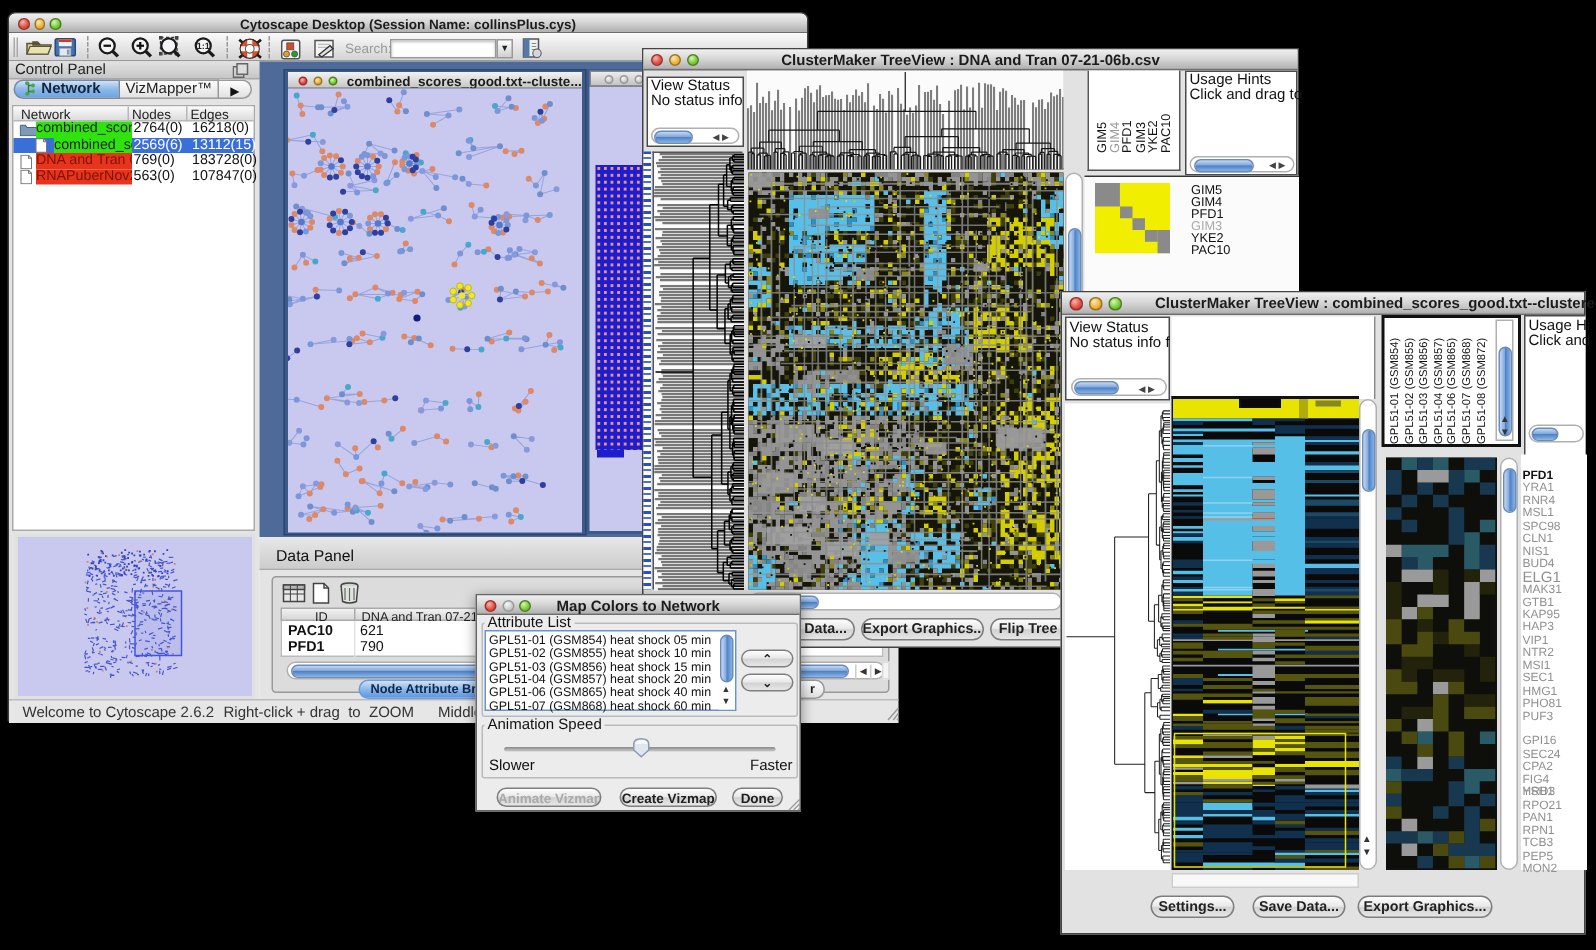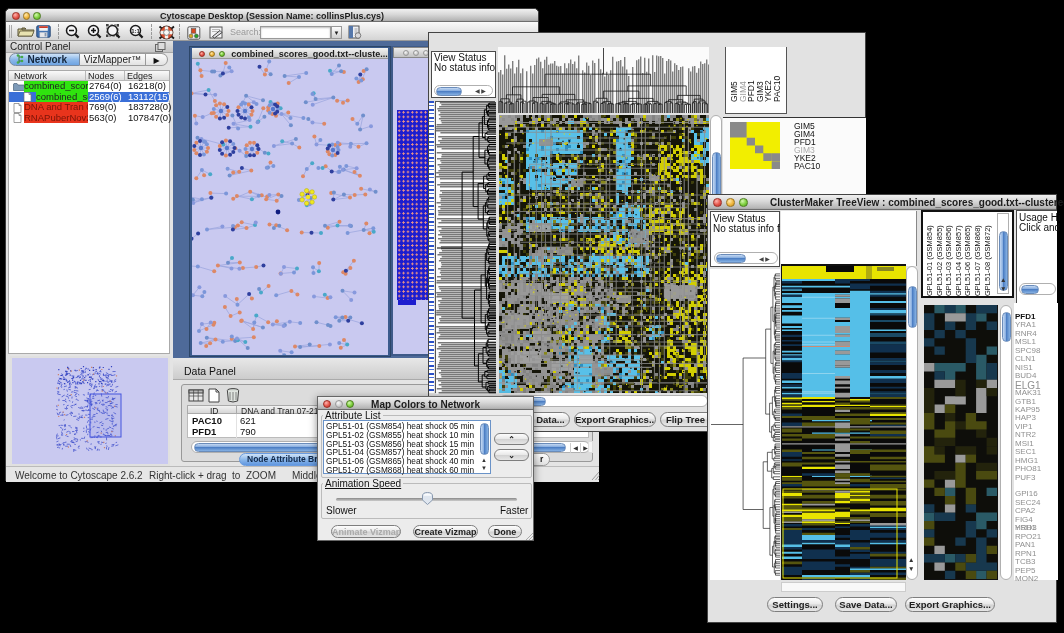--- a/index.html
+++ b/index.html
@@ -667,20 +667,26 @@
     <div class="abs" style="left:0;top:457px;width:593px;height:16px;background:#e6e6e6;border-top:1px solid #bbb;font-size:10px;color:#333;">
       <span class="abs" style="left:9px;top:3px;">Welcome to Cytoscape 2.6.2</span>
       <span class="abs" style="left:143px;top:3px;">Right-click + drag&nbsp; to&nbsp; ZOOM</span>
       <span class="abs" style="left:286px;top:3px;">Middle-click + drag&nbsp; to&nbsp; PAN</span>
       <svg class="abs" style="left:585px;top:4px" width="9" height="10">
         <path d="M8 1 L1 9 M8 4.5 L4.5 9 M8 8 L7 9" stroke="#999" stroke-width="1"></path>
       </svg>
     </div>
   </div>
 <div class="abs" style="left:428px;top:32px;width:438px;height:400px;background:#e2e2e2;border:1px solid #444;">
+    <div class="titlebar abs" style="left:0;top:0;width:100%;height:14px;">
+      <div class="tl red" style="left:5px;top:3px;width:8px;height:8px;"></div>
+      <div class="tl yel" style="left:17px;top:3px;width:8px;height:8px;"></div>
+      <div class="tl grn" style="left:29px;top:3px;width:8px;height:8px;"></div>
+      <div class="wtitle" style="top:2px;font-size:10px;">ClusterMaker TreeView : DNA and Tran 07-21-06b.csv</div>
+    </div>
     <div class="panel" style="left:2px;top:18px;width:65px;height:47px;">
       <div class="ptext" style="left:2px;top:1px;">View Status</div>
       <div class="ptext" style="left:2px;top:11px;">No status info f</div>
       <div class="hsb" style="left:2px;top:33px;width:59px;height:11px;">
         <div class="th" style="left:1px;width:26px;"></div>
         <div class="abs" style="left:40px;top:1px;font-size:6px;color:#444;">◀ ▶</div>
       </div>
     </div>
     <div class="abs" style="left:0;top:68px;width:5px;height:292px;background:repeating-linear-gradient(180deg,#2a50c8 0 2px,#fff 2px 4px,#4a70d8 4px 5px,#fff 5px 8px);"></div>
     <div class="abs" style="left:6px;top:68px;width:60px;height:292px;border:1px solid #555;border-width:1px 0 0 1px;">
@@ -729,20 +735,28 @@
     <div class="hsb" style="left:70px;top:362px;width:209px;height:12px;border-radius:6px;">
       <div class="th" style="left:2px;width:44px;top:1px;"></div>
     </div>
     <div class="abs" style="left:296px;top:14px;width:62px;height:67px;background:#fff;border:1px solid #555;border-width:0 1px 1px 1px;">
       <div class="abs" style="left:3px;bottom:11px;width:9px;height:42px;font-size:8.5px;color:#111;writing-mode:vertical-rl;transform:rotate(180deg);white-space:nowrap;">GIM5</div>
       <div class="abs" style="left:11.6px;bottom:11px;width:9px;height:42px;font-size:8.5px;color:#999;writing-mode:vertical-rl;transform:rotate(180deg);white-space:nowrap;">GIM4</div>
       <div class="abs" style="left:20.2px;bottom:11px;width:9px;height:42px;font-size:8.5px;color:#111;writing-mode:vertical-rl;transform:rotate(180deg);white-space:nowrap;">PFD1</div>
       <div class="abs" style="left:28.8px;bottom:11px;width:9px;height:42px;font-size:8.5px;color:#111;writing-mode:vertical-rl;transform:rotate(180deg);white-space:nowrap;">GIM3</div>
       <div class="abs" style="left:37.4px;bottom:11px;width:9px;height:42px;font-size:8.5px;color:#111;writing-mode:vertical-rl;transform:rotate(180deg);white-space:nowrap;">YKE2</div>
       <div class="abs" style="left:46px;bottom:11px;width:9px;height:42px;font-size:8.5px;color:#111;writing-mode:vertical-rl;transform:rotate(180deg);white-space:nowrap;">PAC10</div>
+    </div>
+    <div class="panel" style="left:361px;top:14px;width:75px;height:70px;">
+      <div class="ptext" style="left:2px;top:1px;">Usage Hints</div>
+      <div class="ptext" style="left:2px;top:11px;">Click and drag to</div>
+      <div class="hsb" style="left:2px;top:56px;width:70px;height:11px;">
+        <div class="th" style="left:2px;width:40px;"></div>
+        <div class="abs" style="left:52px;top:1px;font-size:6px;color:#444;">◀ ▶</div>
+      </div>
     </div>
     <div class="abs" style="left:294px;top:84px;width:143px;height:276px;background:#fbfbfb;border-top:1px solid #333;">
       <div class="abs" style="left:7px;top:4px;width:50px;height:47px;">
         <svg width="50" height="47" xmlns="http://www.w3.org/2000/svg" style="position:absolute;left:0;top:0">
           <path fill="#f2ee00" d="M0 0h50v47h-50z"></path>
           <path fill="#8a8a8a" d="M33.3 31.3h8.3v7.8h-8.3zM0 7.8h8.3v7.8h-8.3zM41.7 39.2h8.3v7.8h-8.3zM0 0h8.3v7.8h-8.3zM8.3 7.8h8.3v7.8h-8.3zM41.7 31.3h8.3v7.8h-8.3zM25 23.5h8.3v7.8h-8.3zM16.7 15.7h8.3v7.8h-8.3zM8.3 0h8.3v7.8h-8.3z"></path>
         </svg>
       </div>
       <div class="abs" style="left:71px;top:3px;font-size:8.5px;color:#111;">GIM5</div>
       <div class="abs" style="left:71px;top:10.9px;font-size:8.5px;color:#111;">GIM4</div>
@@ -887,21 +901,21 @@
       <div class="abs" style="left:2px;top:35.2px;font-size:8.3px;color:#111;white-space:nowrap;">GPL51-06 (GSM865) heat shock 40 min</div>
       <div class="abs" style="left:2px;top:44px;font-size:8.3px;color:#111;white-space:nowrap;">GPL51-07 (GSM868) heat shock 60 min</div>
     </div>
     <div class="vsb" style="left:161px;top:24.5px;width:11px;height:51px;border:none;">
       <div class="th" style="top:1px;height:32px;left:0.5px;"></div>
       <div class="abs" style="left:2px;top:34px;font-size:6px;color:#333;line-height:1.45;">▲<br>▼</div>
     </div>
     <div class="pill" style="left:176px;top:36px;width:35px;height:12px;font-size:8px;line-height:11px;">⌃</div>
     <div class="pill" style="left:176px;top:52px;width:35px;height:12px;font-size:8px;line-height:11px;">⌄</div>
     <div class="abs" style="left:3px;top:86px;width:211px;height:36px;border:1px solid #bbb;border-radius:2px;"></div>
-    <div class="ptext" style="left:5px;top:82px;background:#ececec;padding:0 2px;text-decoration:underline;">Animation Speed</div>
+    <div class="ptext" style="left:5px;top:82px;background:#ececec;padding:0 2px;">Animation Speed</div>
     <div class="abs" style="left:18px;top:101px;width:181px;height:3px;background:linear-gradient(#888,#ccc);border-radius:2px;"></div>
     <svg class="abs" style="left:103px;top:94px" width="13" height="15">
       <path d="M1.5 5 Q1.5 1.5 6.5 1.5 Q11.5 1.5 11.5 5 L11.5 9 L6.5 13.5 L1.5 9 Z" fill="#dfe6ef" stroke="#8a9ab0" stroke-width="1"></path>
       <path d="M2.5 4.8 Q2.5 2.5 6.5 2.5 Q10.5 2.5 10.5 4.8 Z" fill="#fff" opacity="0.8"></path>
     </svg>
     <div class="ptext" style="left:8px;top:109px;">Slower</div>
     <div class="ptext" style="left:182px;top:109px;">Faster</div>
     <div class="pill" style="left:13px;top:128px;width:70px;height:13px;color:#aaa;line-height:12px;font-size:9px;">Animate Vizmap</div>
     <div class="pill" style="left:95px;top:128px;width:65px;height:13px;line-height:12px;font-size:9px;">Create Vizmap</div>
     <div class="pill" style="left:170px;top:128px;width:34px;height:13px;line-height:12px;font-size:9px;">Done</div>

